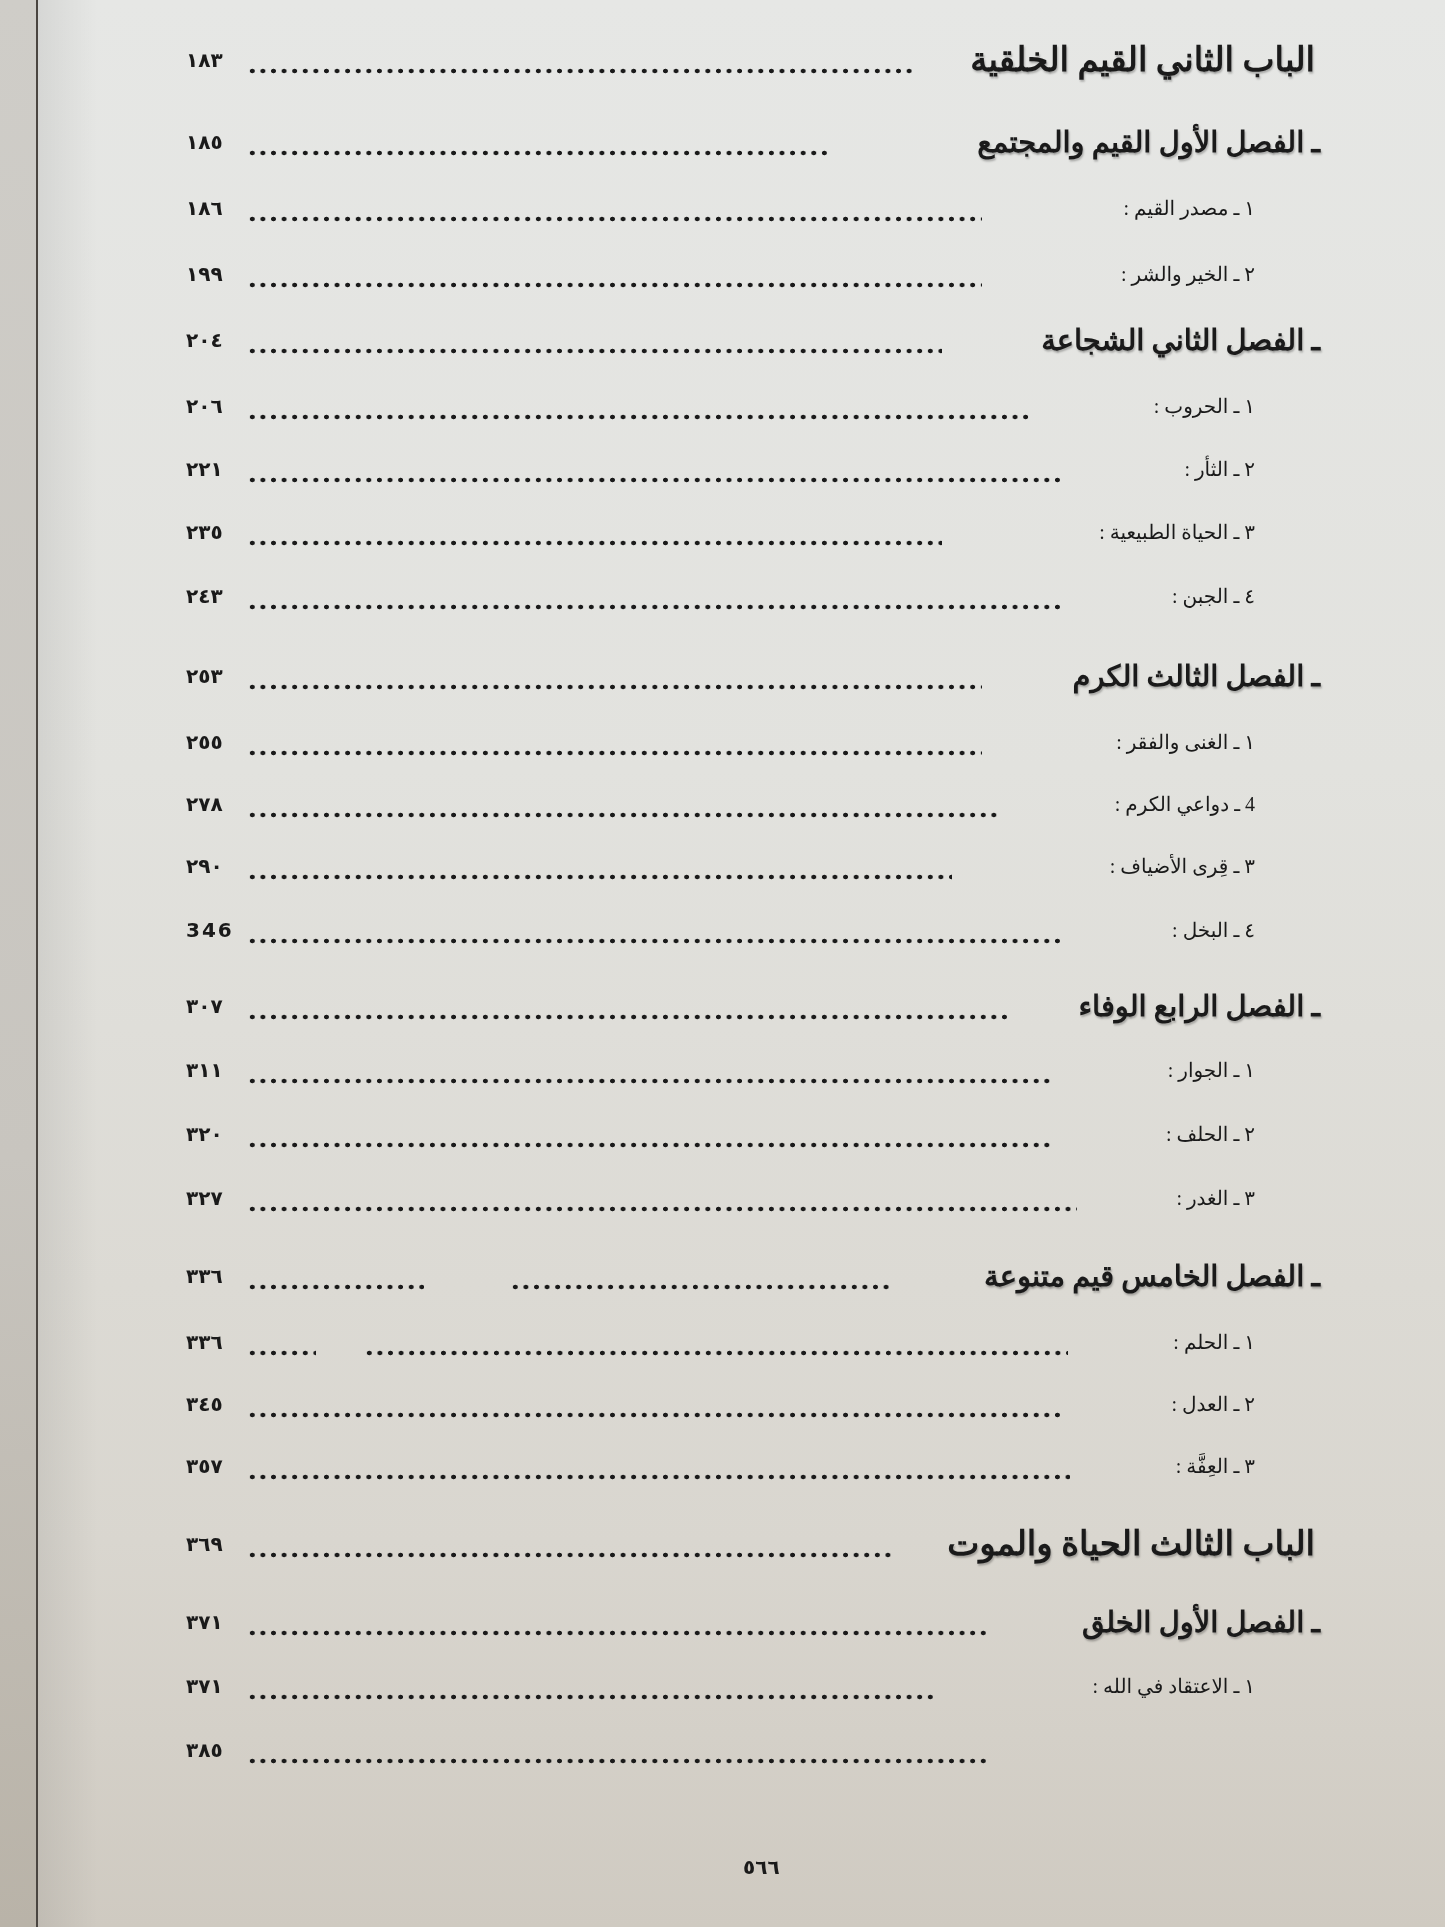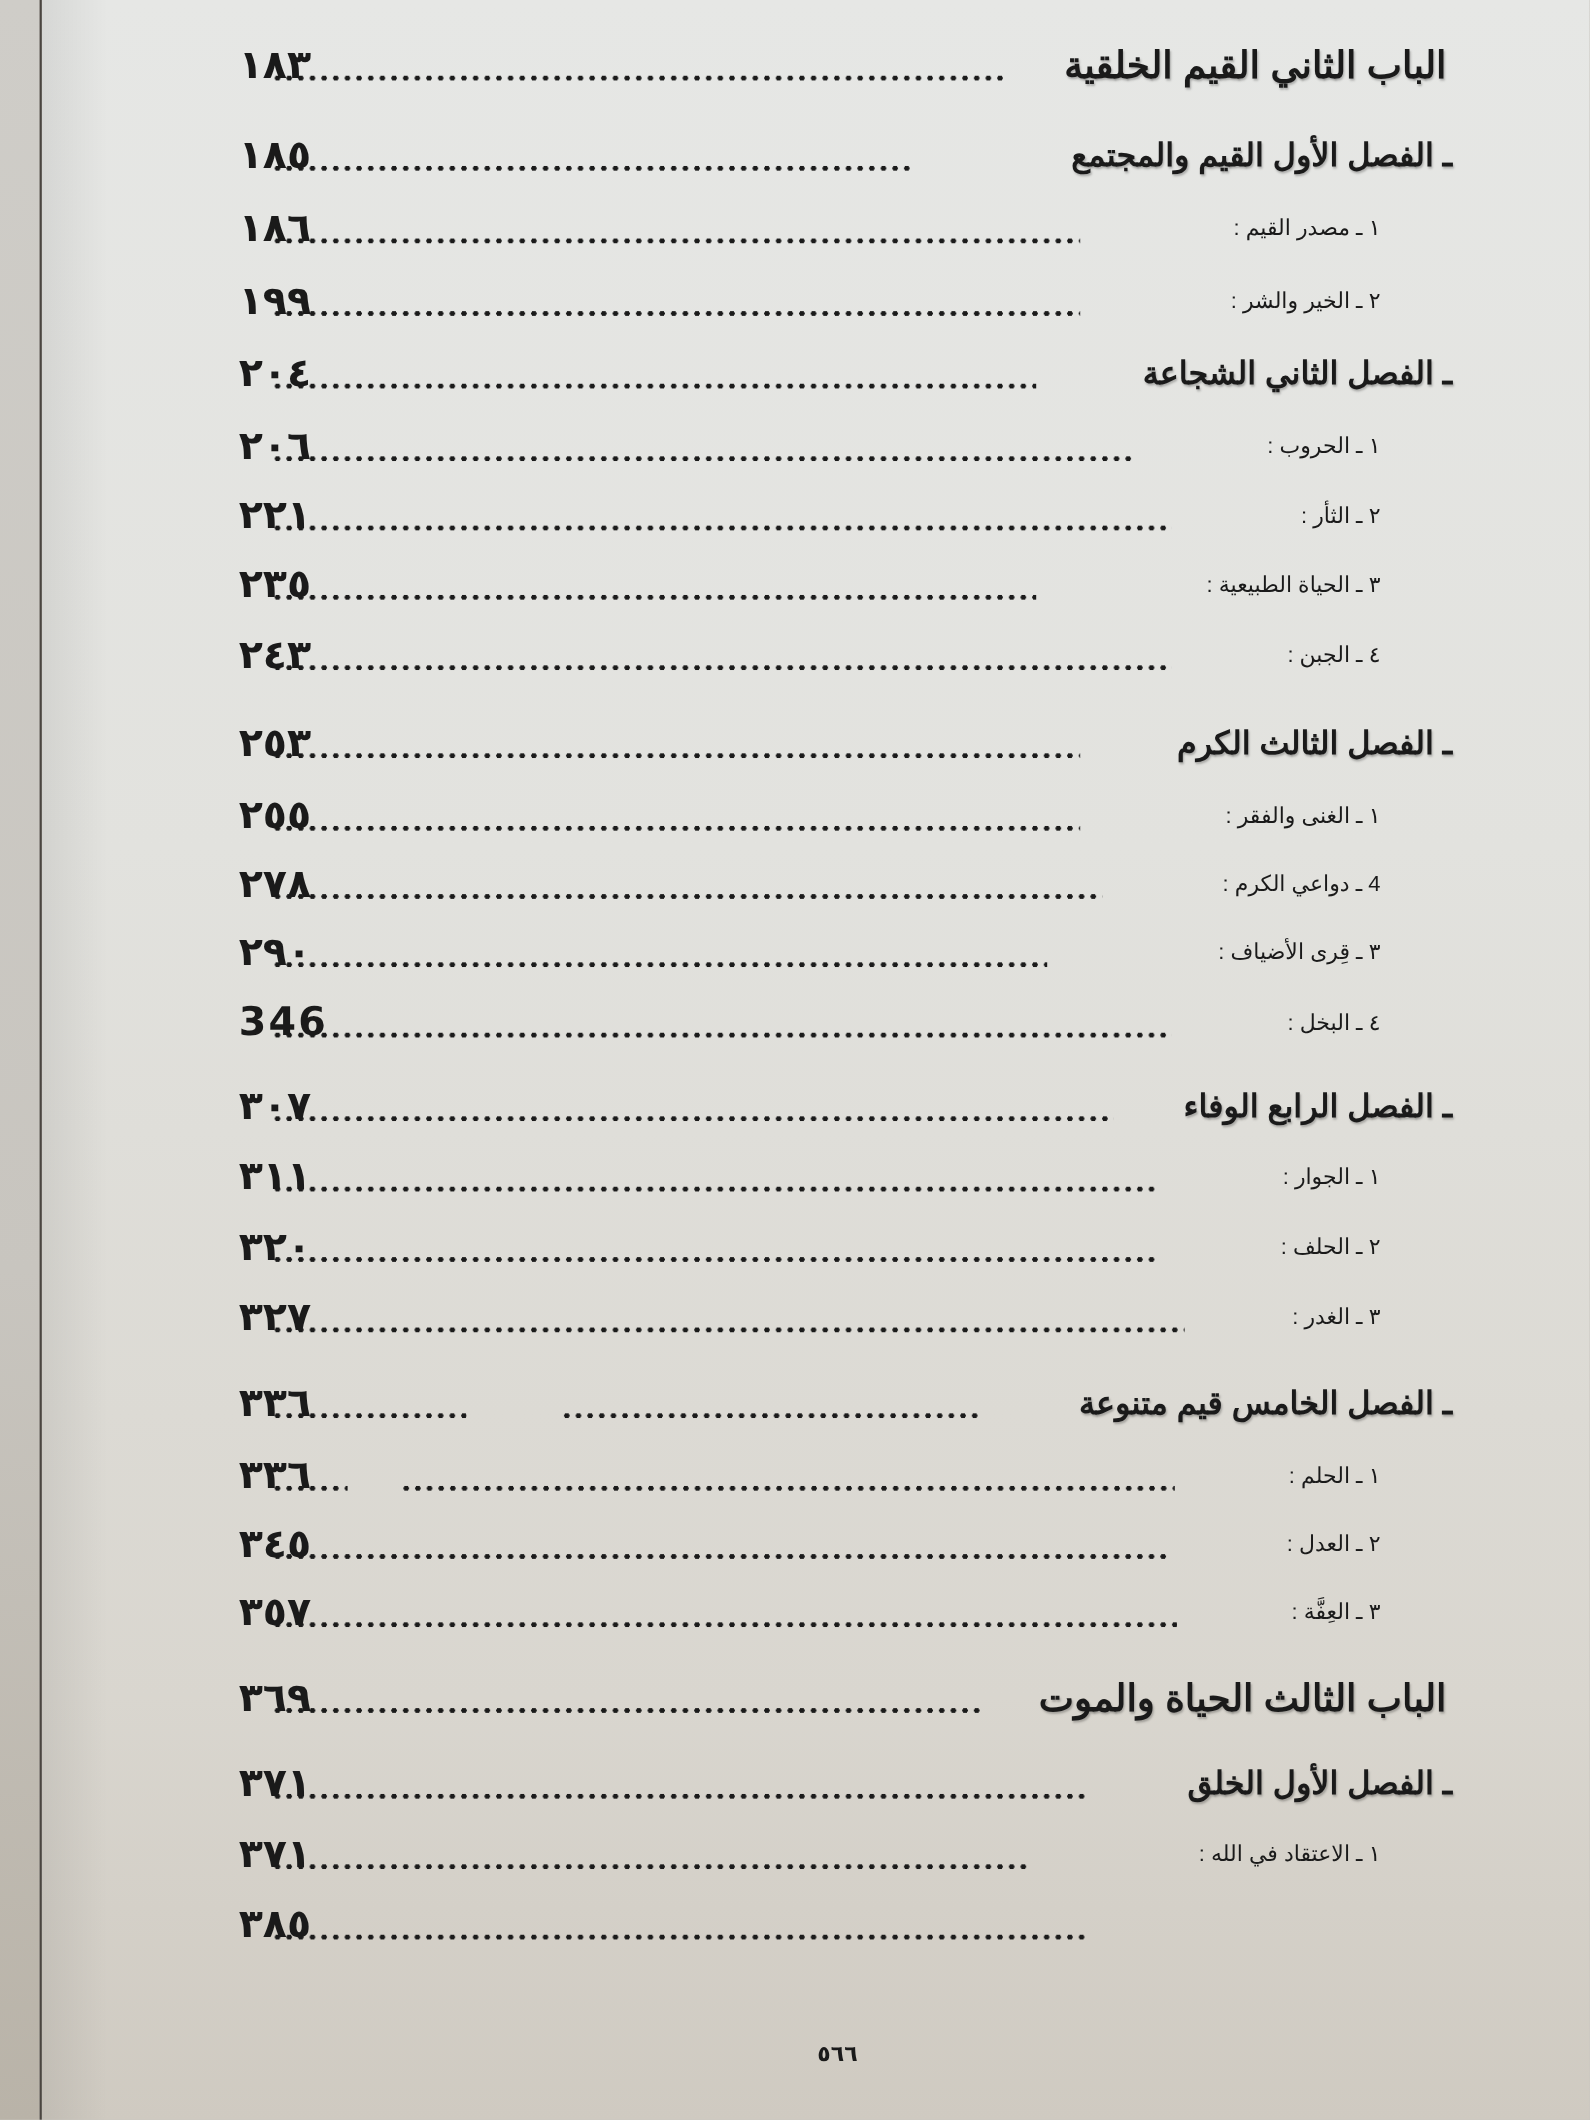--- a/index.html
+++ b/index.html
@@ -40,21 +40,21 @@
       left: 0;
       width: 100%;
       height: 60px;
       direction: rtl;
     }
     .row .title {
       position: absolute;
       top: 0;
       white-space: nowrap;
       color: #1a1a1a;
-      font-family: Liberation Sans, sans-serif;
+      font-family: Liberation Serif, serif;
       line-height: 60px;
     }
     .row.level-bab .title {
       right: 130px;
       font-size: 34px;
       font-weight: bold;
       text-shadow: 1px 2px 2px rgba(0,0,0,0.25);
     }
     .row.level-fasl .title {
       right: 125px;
@@ -74,27 +74,26 @@
       background-image: radial-gradient(circle, #1a1a1a 2.2px, transparent 2.6px);
       background-size: 10.6px 6px;
       background-repeat: repeat-x;
       background-position: left center;
     }
     .row .page-num {
       position: absolute;
       left: 148px;
       top: 0;
       line-height: 60px;
-      font-size: 36px;
+      font-size: 20px;
       font-weight: bold;
       color: #1a1a1a;
       font-family: "DejaVu Sans", sans-serif;
       direction: rtl;
       letter-spacing: 2px;
-      margin-left: 31px;
     }
     .footer-page {
       position: absolute;
       left: 705px;
       top: 1855px;
       font-size: 20px;
       font-weight: bold;
       color: #1a1a1a;
       font-family: "DejaVu Sans", sans-serif;
       letter-spacing: 2px;

